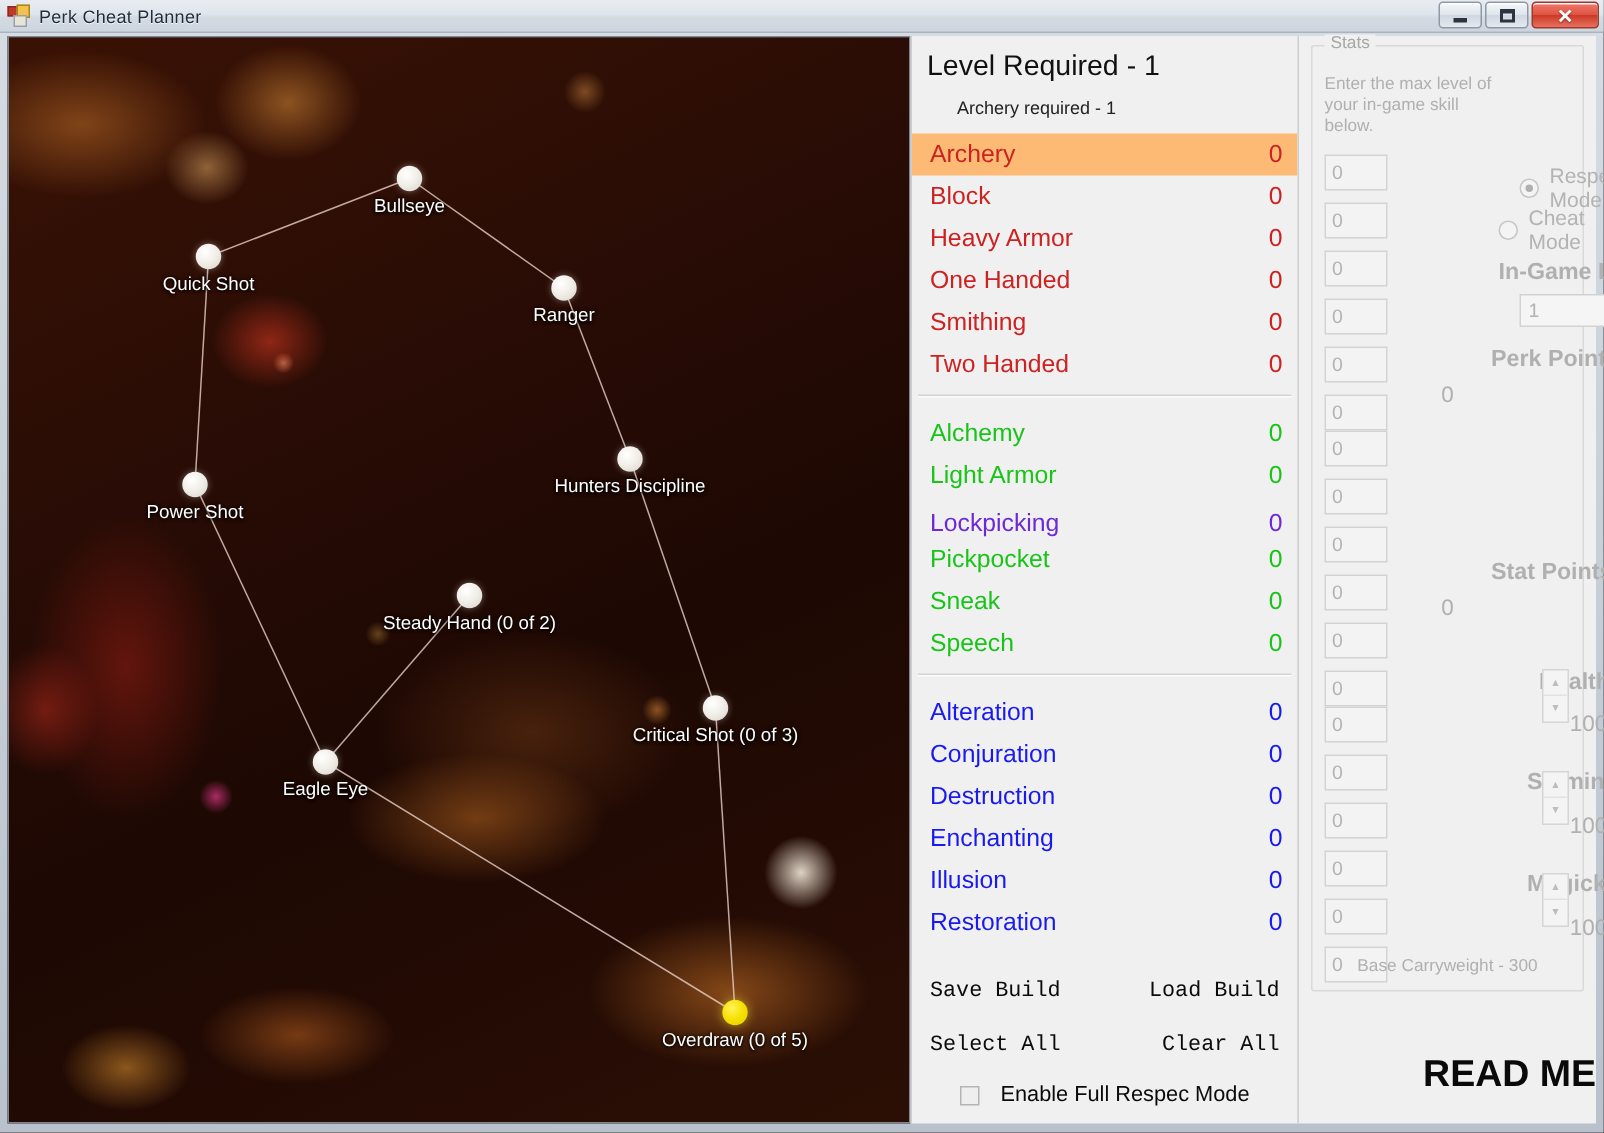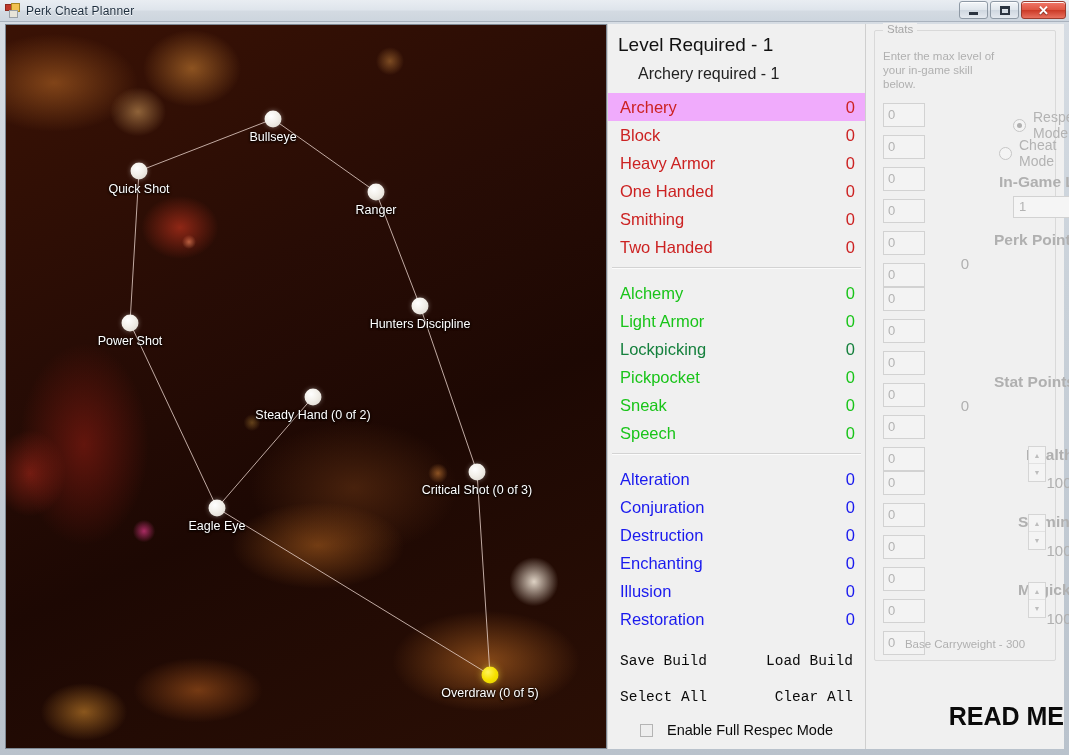--- a/index.html
+++ b/index.html
@@ -124,35 +124,35 @@
     width: 258px; flex: 0 0 258px;
     background: #f0f0f0;
     border-left: 1px solid #cfcfcf;
     position: relative;
     display: flex; flex-direction: column;
   }
   #level-required {
     font-size: 19px; color: #111; margin: 10px 0 0 10px;
   }
   #skill-required {
-    font-size: 16px; color: #222; margin: 9px 0 0 30px;
+    font-size: 12px; color: #222; margin: 9px 0 0 30px;
   }
   .skill-group { margin-top: 10px; }
   .group-sep {
     height: 0; border-top: 1px solid #d3d3d3;
     border-bottom: 1px solid #fbfbfb;
     margin: 6px 4px 6px 4px;
   }
   .skill-row {
     height: 28px;
     display: flex; align-items: center;
     padding: 0 10px 0 12px;
     font-size: 16.5px;
   }
-  .skill-row.active { background: #f0abfc; }
+  .skill-row.active { background: #fdba74; }
   .skill-row .nm { flex: 1 1 auto; }
   .skill-row .val { flex: 0 0 auto; }
 
   #actions { margin-top: auto; padding-bottom: 4px; }
   .action-row {
     display: flex; align-items: center; justify-content: space-between;
     padding: 0 12px 0 12px; height: 36px;
     font-size: 14.5px; color: #0b0b0b;
   }
   .action-row .act { cursor: default; font-family: Liberation Mono, monospace; }
@@ -336,21 +336,21 @@
           <div class="group-sep"></div>
           <div class="skill-group">
             <div class="skill-row" style="color: rgb(25, 196, 25);">
               <span class="nm">Alchemy</span>
               <span class="val">0</span>
             </div>
             <div class="skill-row" style="color: rgb(25, 196, 25);">
               <span class="nm">Light Armor</span>
               <span class="val">0</span>
             </div>
-            <div class="skill-row" style="color: #15803d;">
+            <div class="skill-row" style="color: #6d28d9; align-items: flex-end;">
               <span class="nm">Lockpicking</span>
               <span class="val">0</span>
             </div>
             <div class="skill-row" style="color: rgb(25, 196, 25);">
               <span class="nm">Pickpocket</span>
               <span class="val">0</span>
             </div>
             <div class="skill-row" style="color: rgb(25, 196, 25);">
               <span class="nm">Sneak</span>
               <span class="val">0</span>

